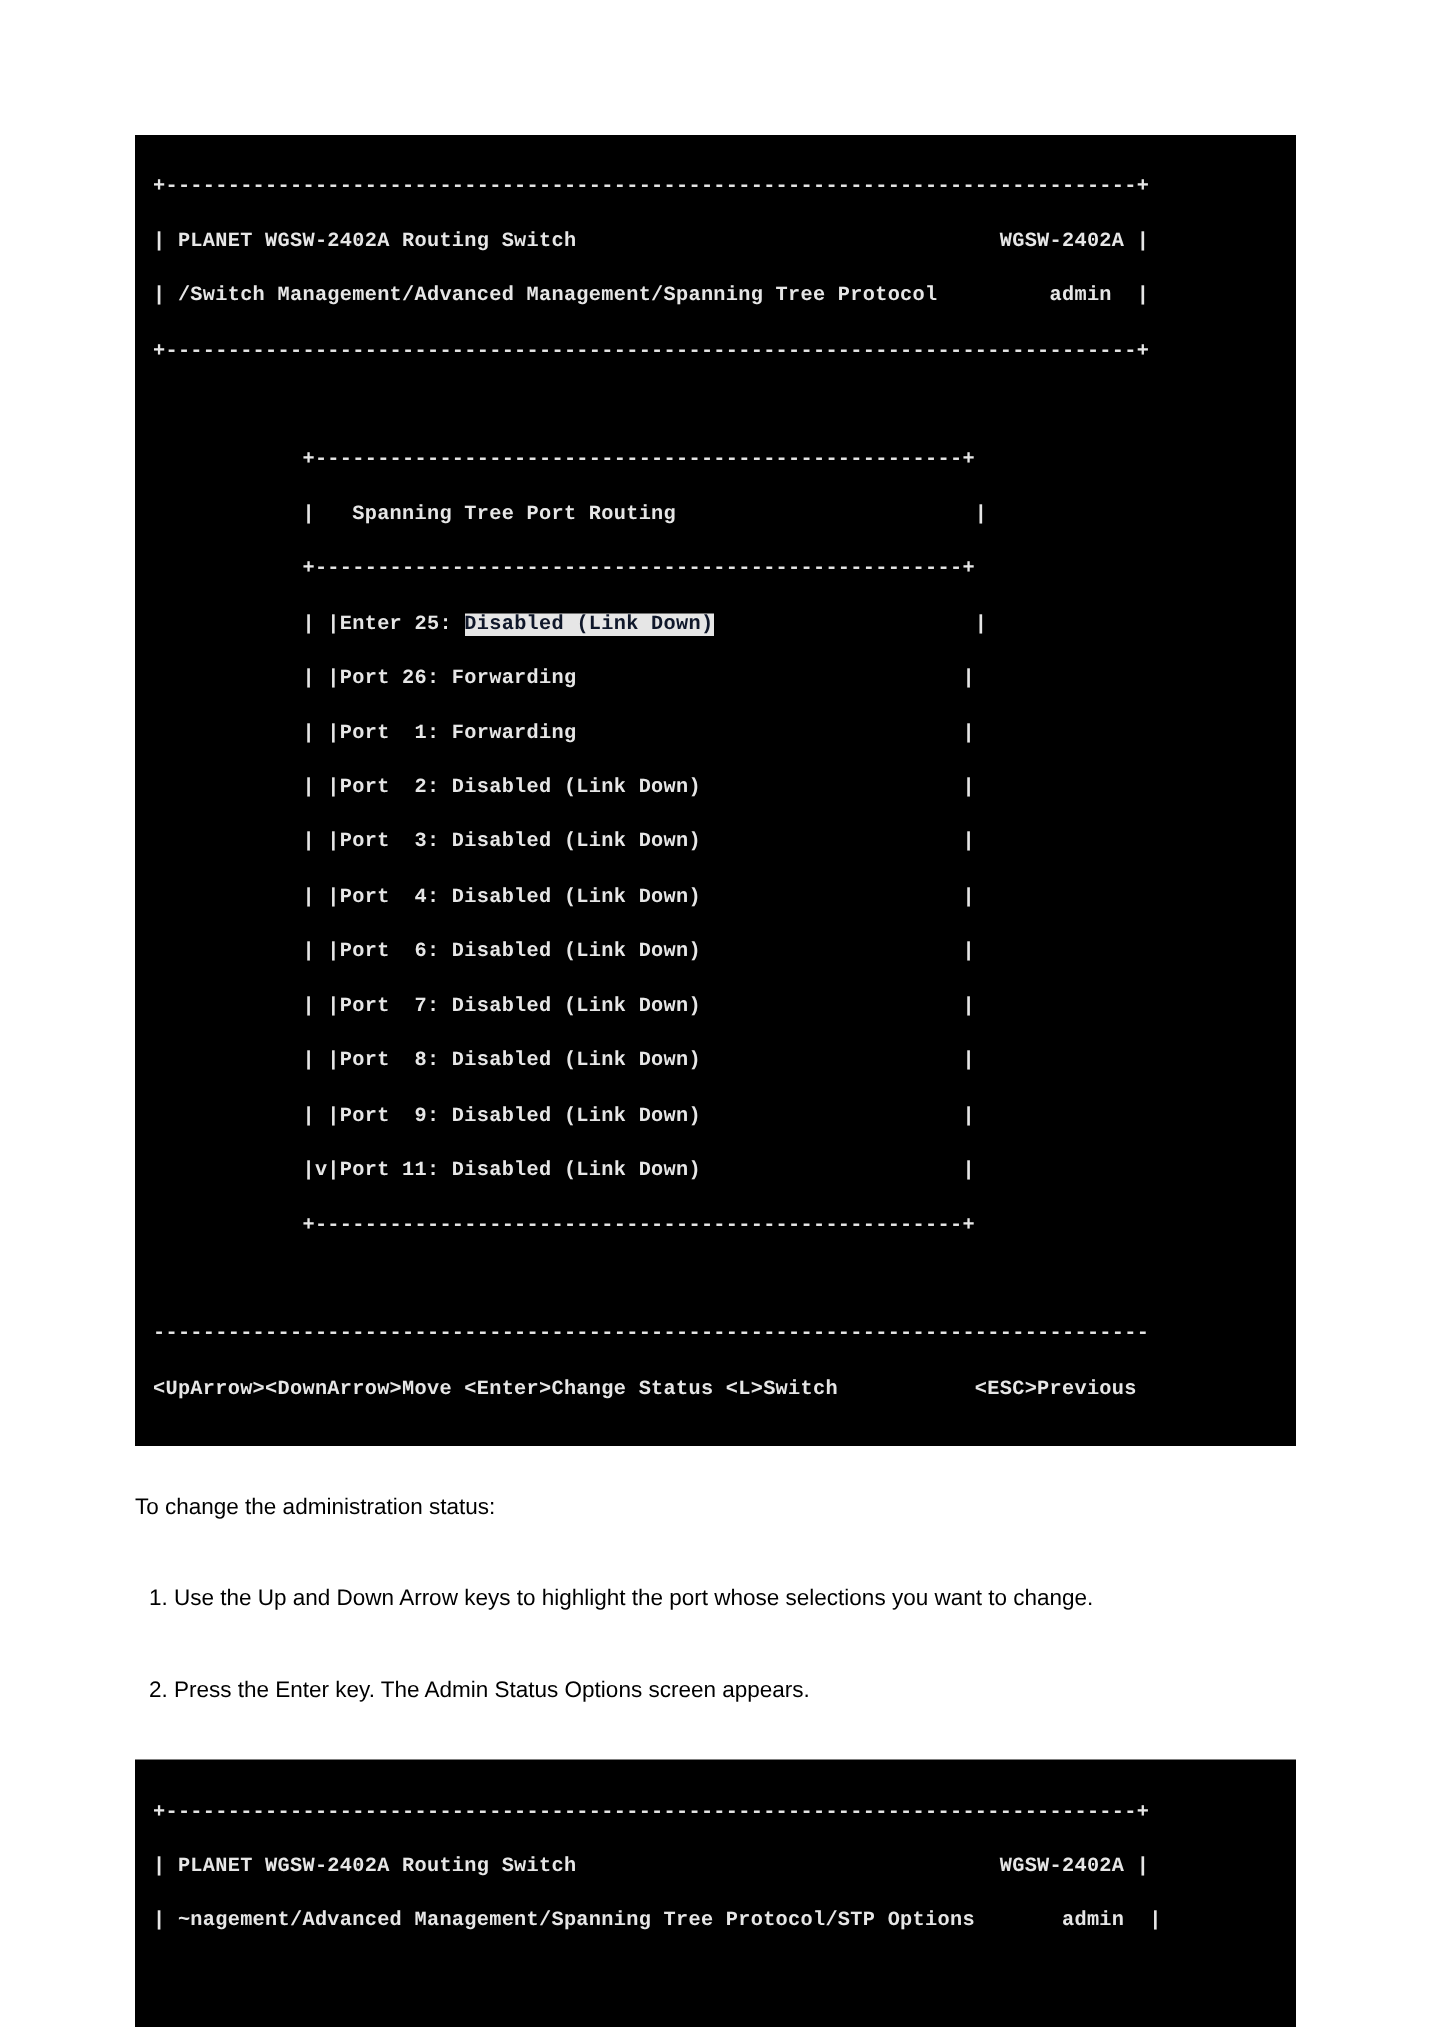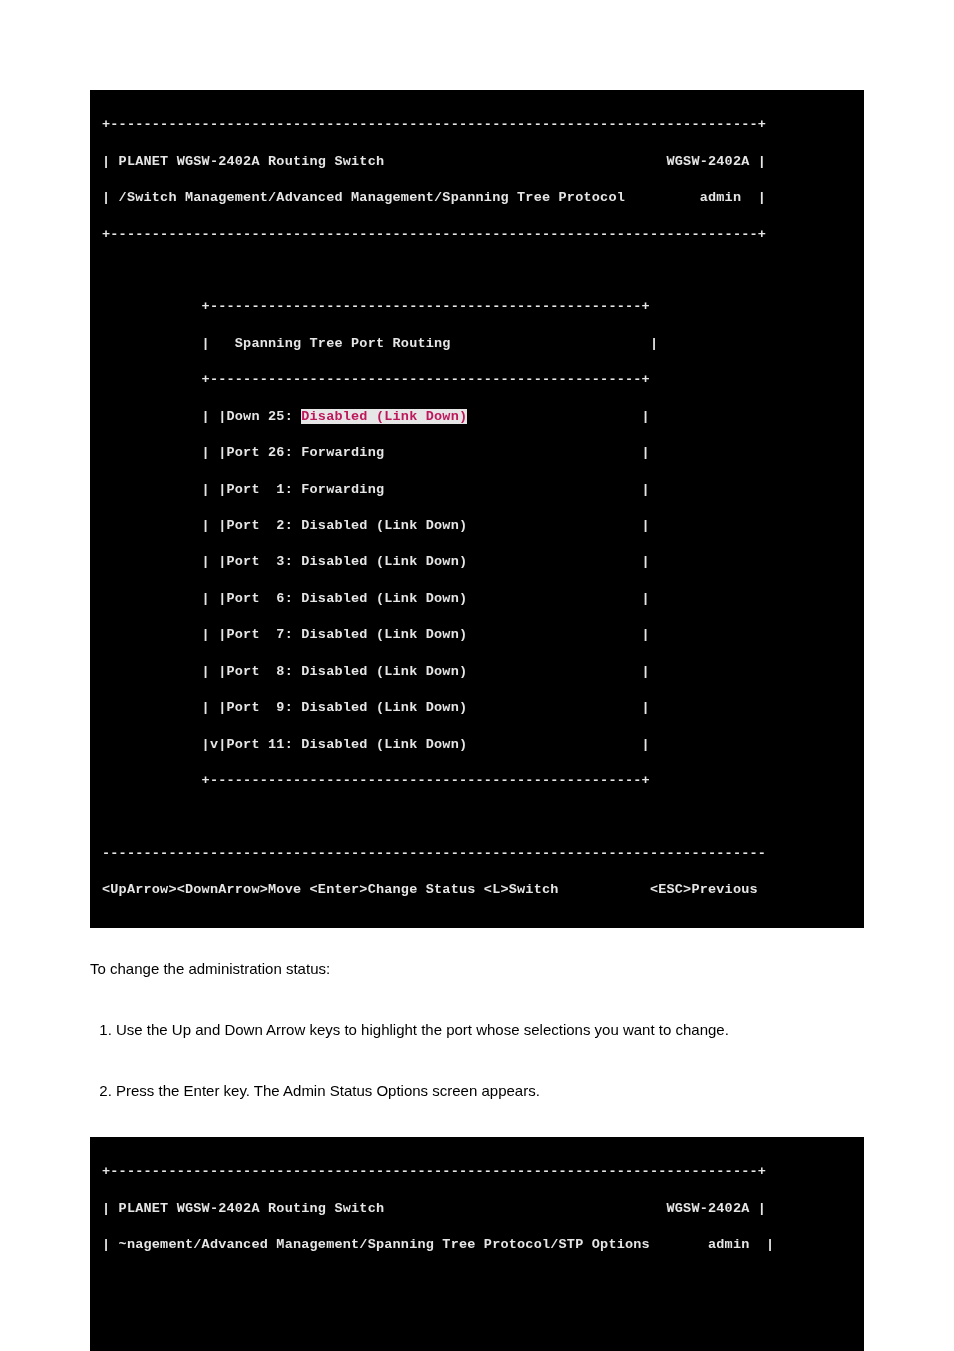--- a/index.html
+++ b/index.html
@@ -21,21 +21,21 @@
     font-size: 13.5px;
     font-weight: bold;
     line-height: 1.35;
     padding: 8px 12px 10px 12px;
     margin: 0 0 30px 0;
     white-space: pre;
     letter-spacing: 0.2px;
   }
   .terminal .hl {
     background: #e6e6e6;
-    color: #be185d;
+    color: #0f172a;
     text-align: right;
   }
   .body-text {
     margin: 10px 0 18px 0;
     line-height: 1.4;
   }
   ol {
     margin: 0 0 36px 0;
     padding-left: 26px;
   }
@@ -54,25 +54,26 @@
 
   <div class="terminal">
 <div class="tline" data-bind="screenshot1.top_rule">+------------------------------------------------------------------------------+</div>
 <div class="tline" data-bind="screenshot1.title">| PLANET WGSW-2402A Routing Switch                                  WGSW-2402A |</div>
 <div class="tline" data-bind="screenshot1.breadcrumb">| /Switch Management/Advanced Management/Spanning Tree Protocol         admin  |</div>
 <div class="tline" data-bind="screenshot1.rule2">+------------------------------------------------------------------------------+</div>
 <div class="tline" data-bind="screenshot1.blank1">                                                                                </div>
 <div class="tline" data-bind="screenshot1.box_top">            +----------------------------------------------------+</div>
 <div class="tline" data-bind="screenshot1.box_title">            |   Spanning Tree Port Routing                        |</div>
 <div class="tline" data-bind="screenshot1.box_mid">            +----------------------------------------------------+</div>
-<div class="tline"><span data-bind="screenshot1.r25a">            | |Down 25: </span><span class="hl" data-bind="screenshot1.r25_hl">Disabled (Link Down)</span><span data-bind="screenshot1.r25b">                     |</span></div>
+<div class="tline"><span data-bind="screenshot1.r25a">            | |Enter 25: </span><span class="hl" data-bind="screenshot1.r25_hl">Disabled (Link Down)</span><span data-bind="screenshot1.r25b">                     |</span></div>
 <div class="tline" data-bind="screenshot1.r26">            | |Port 26: Forwarding                               |</div>
 <div class="tline" data-bind="screenshot1.r1">            | |Port  1: Forwarding                               |</div>
 <div class="tline" data-bind="screenshot1.r2">            | |Port  2: Disabled (Link Down)                     |</div>
 <div class="tline" data-bind="screenshot1.r3">            | |Port  3: Disabled (Link Down)                     |</div>
+<div class="tline" data-bind="screenshot1.r4">            | |Port  4: Disabled (Link Down)                     |</div>
 <div class="tline" data-bind="screenshot1.r6">            | |Port  6: Disabled (Link Down)                     |</div>
 <div class="tline" data-bind="screenshot1.r7">            | |Port  7: Disabled (Link Down)                     |</div>
 <div class="tline" data-bind="screenshot1.r8">            | |Port  8: Disabled (Link Down)                     |</div>
 <div class="tline" data-bind="screenshot1.r9">            | |Port  9: Disabled (Link Down)                     |</div>
 <div class="tline" data-bind="screenshot1.r11">            |v|Port 11: Disabled (Link Down)                     |</div>
 <div class="tline" data-bind="screenshot1.box_bot">            +----------------------------------------------------+</div>
 <div class="tline" data-bind="screenshot1.blank2">                                                                                </div>
 <div class="tline" data-bind="screenshot1.rule3">--------------------------------------------------------------------------------</div>
 <div class="tline" data-bind="screenshot1.footer">&lt;UpArrow&gt;&lt;DownArrow&gt;Move &lt;Enter&gt;Change Status &lt;L&gt;Switch           &lt;ESC&gt;Previous</div>
 </div>

